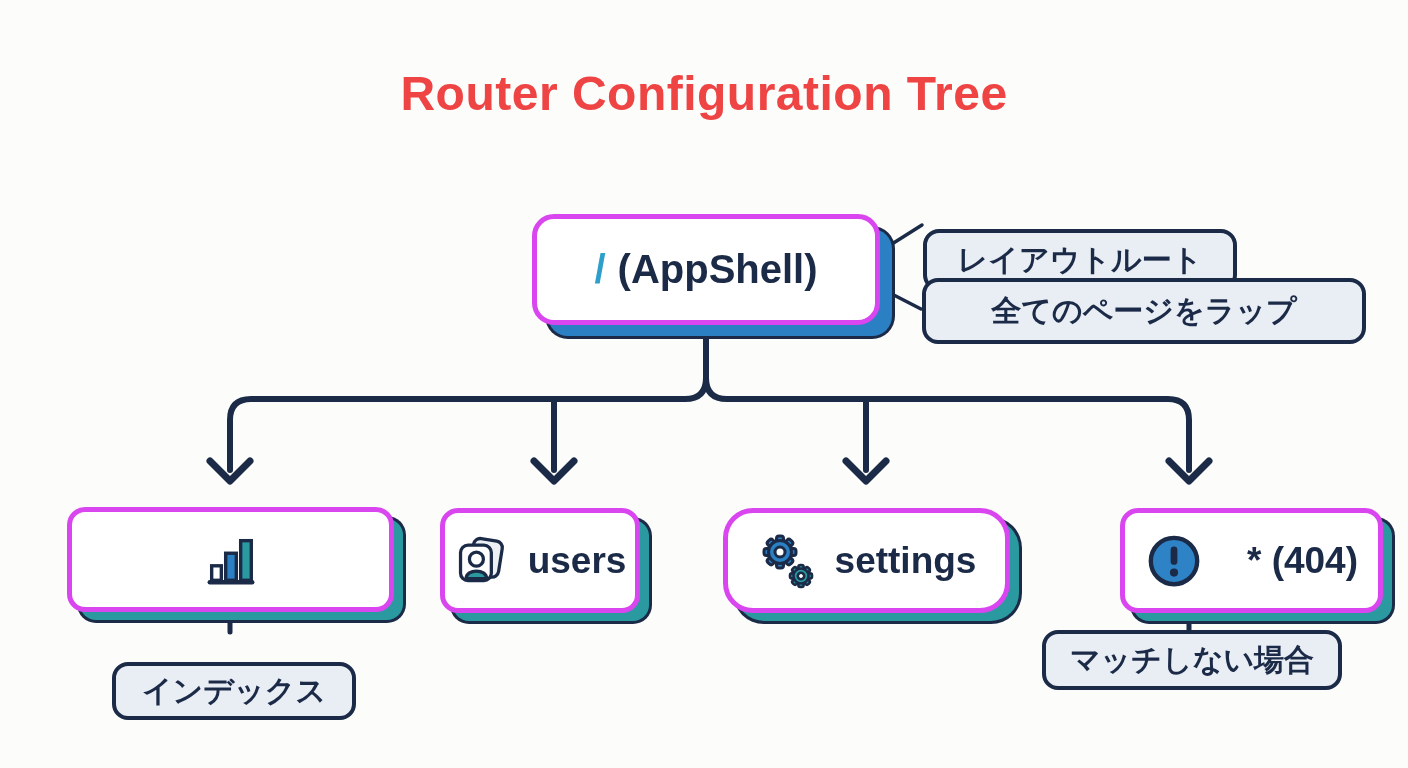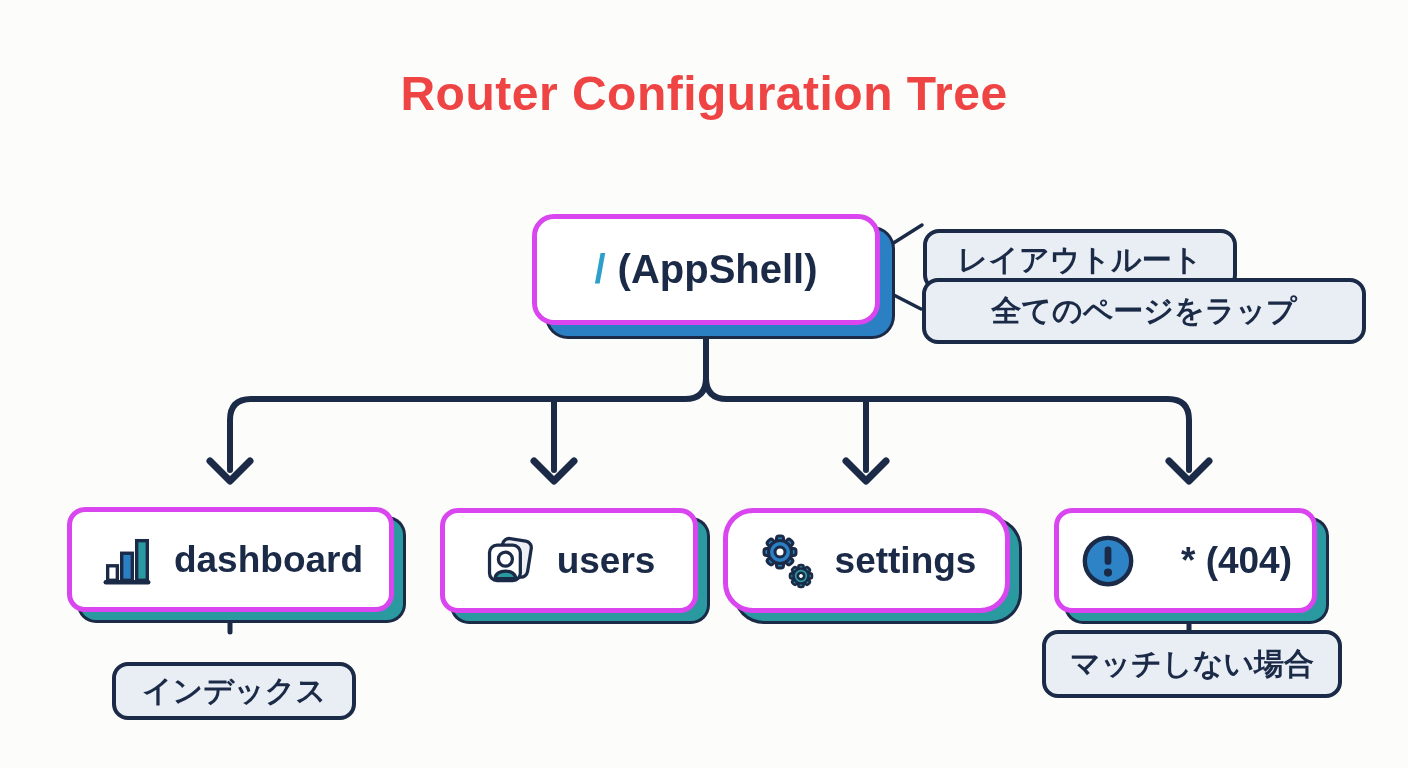--- a/index.html
+++ b/index.html
@@ -33,27 +33,27 @@
   .node-label { font-size:37px; font-weight:bold; color:#1b2a47; white-space:nowrap; }
   .root-label { font-size:40px; }
   .slash { color:#2d9fca; margin-right:12px; }
   .callout {
     position:absolute; z-index:2; box-sizing:border-box;
     background:#e9eef5; border:4px solid #1b2a47; border-radius:16px;
     display:flex; align-items:center; justify-content:center;
     font-weight:bold; color:#1b2a47; font-size:30px; white-space:nowrap;
   }
   #node-dashboard { left:67px;   top:487px; width:327px; height:105px; }
-  #node-users     { left:440px;  top:488px; width:258px; height:105px; }
+  #node-users     { left:440px;  top:488px; width:200px; height:105px; }
   #node-settings  { left:723px;  top:488px; width:287px; height:105px;border-radius:30px; }
-  #node-404       { left:1054px; top:488px; width:263px; height:105px;gap:44px; }
+  #node-404       { left:1120px; top:488px; width:263px; height:105px;gap:44px; }
   #callout-layout { left:923px;  top:192px; width:314px; height:62px;margin-top:37px; }
   #callout-wrap   { left:922px;  top:278px; width:444px; height:66px; }
   #callout-index  { left:112px;  top:630px; width:244px; height:58px;margin-top:32px; }
-  #callout-nomatch{ left:1042px; top:630px; width:300px; height:68px; }
+  #callout-nomatch{ left:1042px; top:630px; width:300px; height:60px; }
   .icon { flex:0 0 auto; display:block; }
 </style>
 </head>
 <body>
 
 <div class="title">Router Configuration Tree</div>
 
 <svg class="connectors" viewBox="0 0 1408 768">
   <g stroke="#1b2a47" fill="none" stroke-linecap="round" stroke-linejoin="round">
 
@@ -92,21 +92,20 @@
   <span>全てのページをラップ</span>
 </div>
 
 <div class="node child" id="node-dashboard">
   <svg class="icon" width="58" height="58" viewBox="0 0 60 60">
     <path d="M8,53 H52" stroke="#1b2a47" stroke-width="4.5" stroke-linecap="round" fill="none"></path>
     <rect x="10" y="36" width="10" height="15" fill="#ffffff" stroke="#1b2a47" stroke-width="3.5"></rect>
     <rect x="24.5" y="23" width="11" height="28" fill="#2b7fc3" stroke="#1b2a47" stroke-width="3.5"></rect>
     <rect x="40" y="10" width="11" height="41" fill="#2a9aa0" stroke="#1b2a47" stroke-width="3.5"></rect>
   </svg>
-  <div class="node-label">dashboard</div>
 </div>
 
 <div class="node child" id="node-users">
   <svg class="icon" width="56" height="56" viewBox="0 0 60 60">
     <rect x="19" y="7" width="31" height="39" rx="7" fill="#ecf0f4" stroke="#1b2a47" stroke-width="3.5" transform="rotate(9 34 26)"></rect>
     <rect x="7" y="13" width="33" height="38" rx="8" fill="#ffffff" stroke="#1b2a47" stroke-width="3.5"></rect>
     <path d="M13,49 C13,38 35,38 35,49 Z" fill="#2a9aa0" stroke="#1b2a47" stroke-width="3.5" stroke-linejoin="round"></path>
     <circle cx="24" cy="28" r="7.5" fill="#ffffff" stroke="#1b2a47" stroke-width="3.5"></circle>
   </svg>
   <div class="node-label">users</div>

